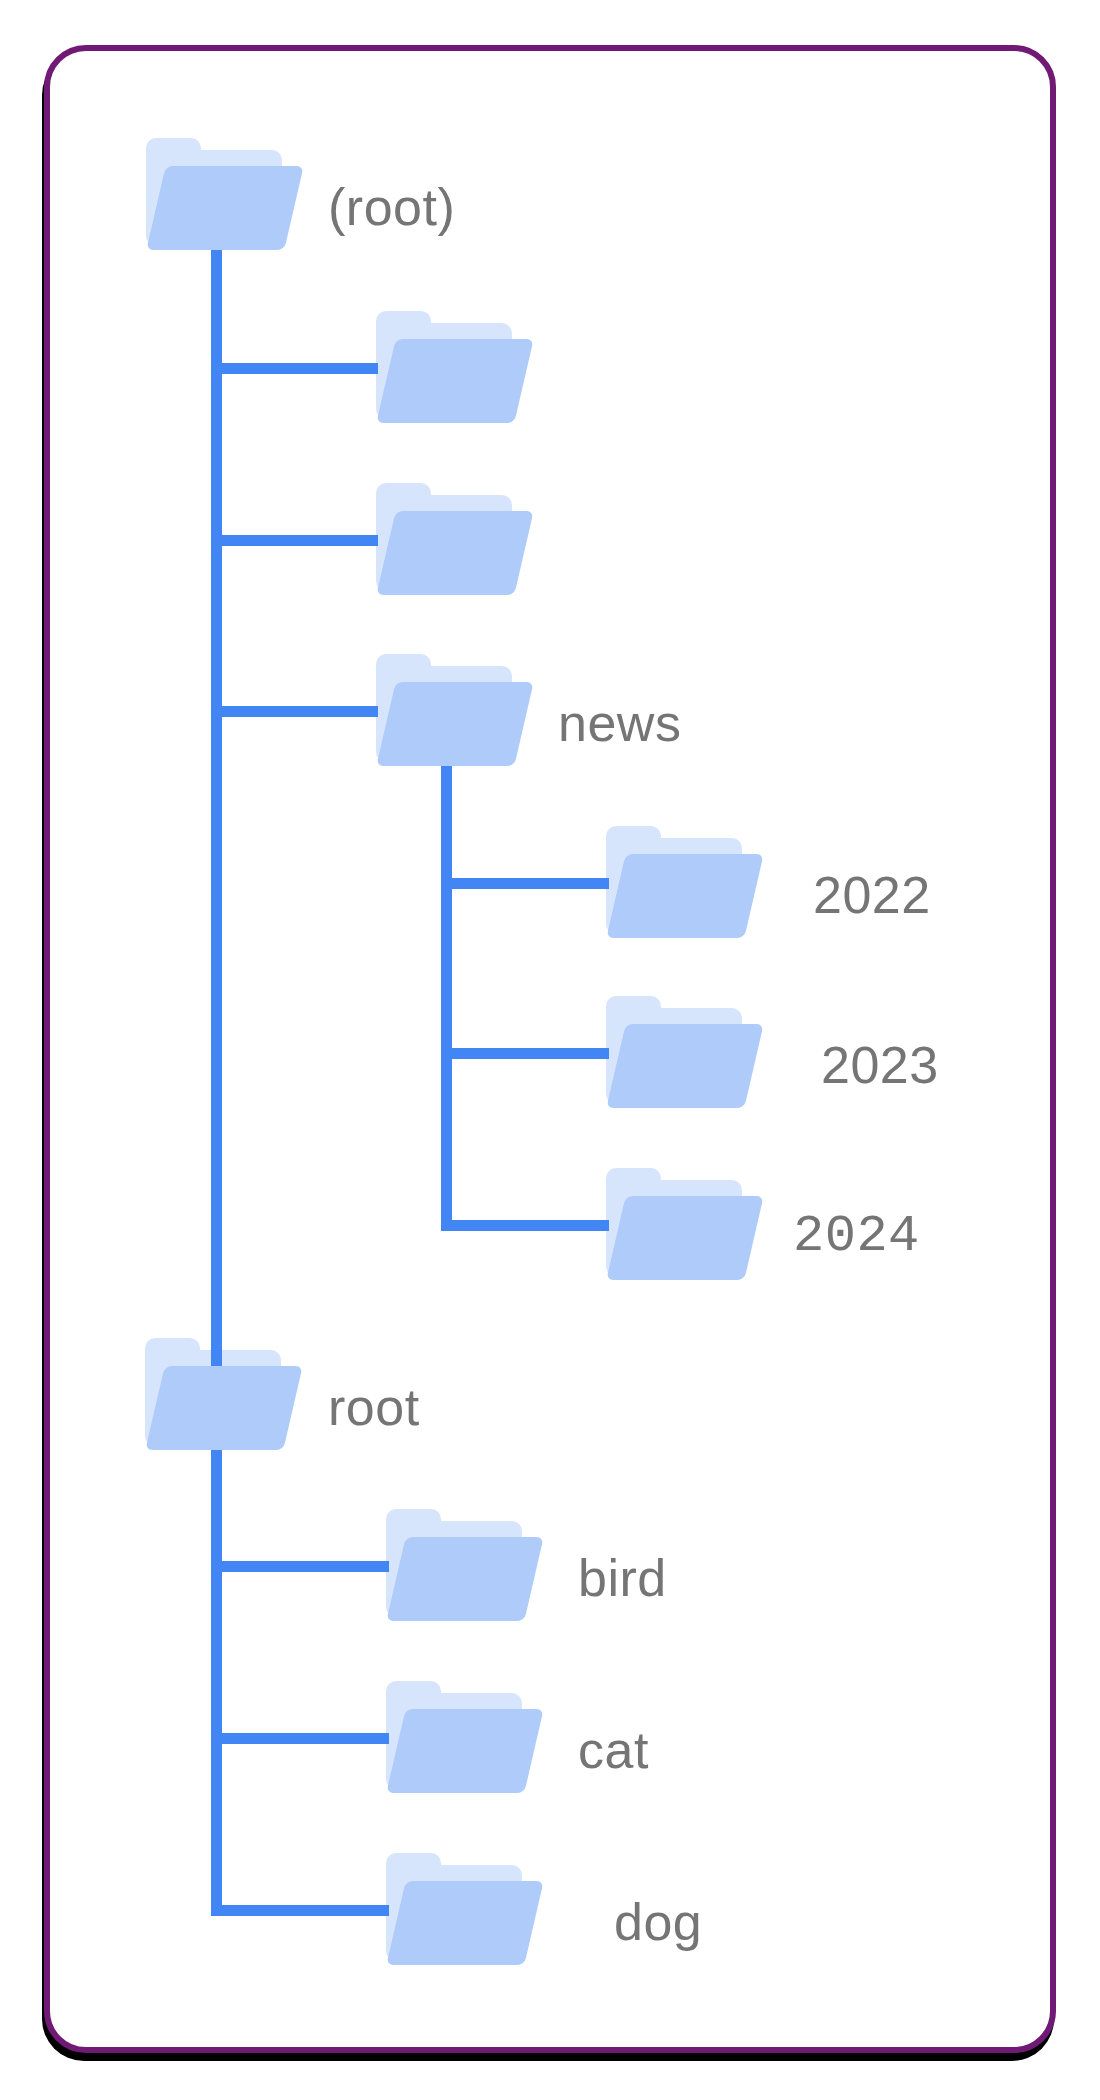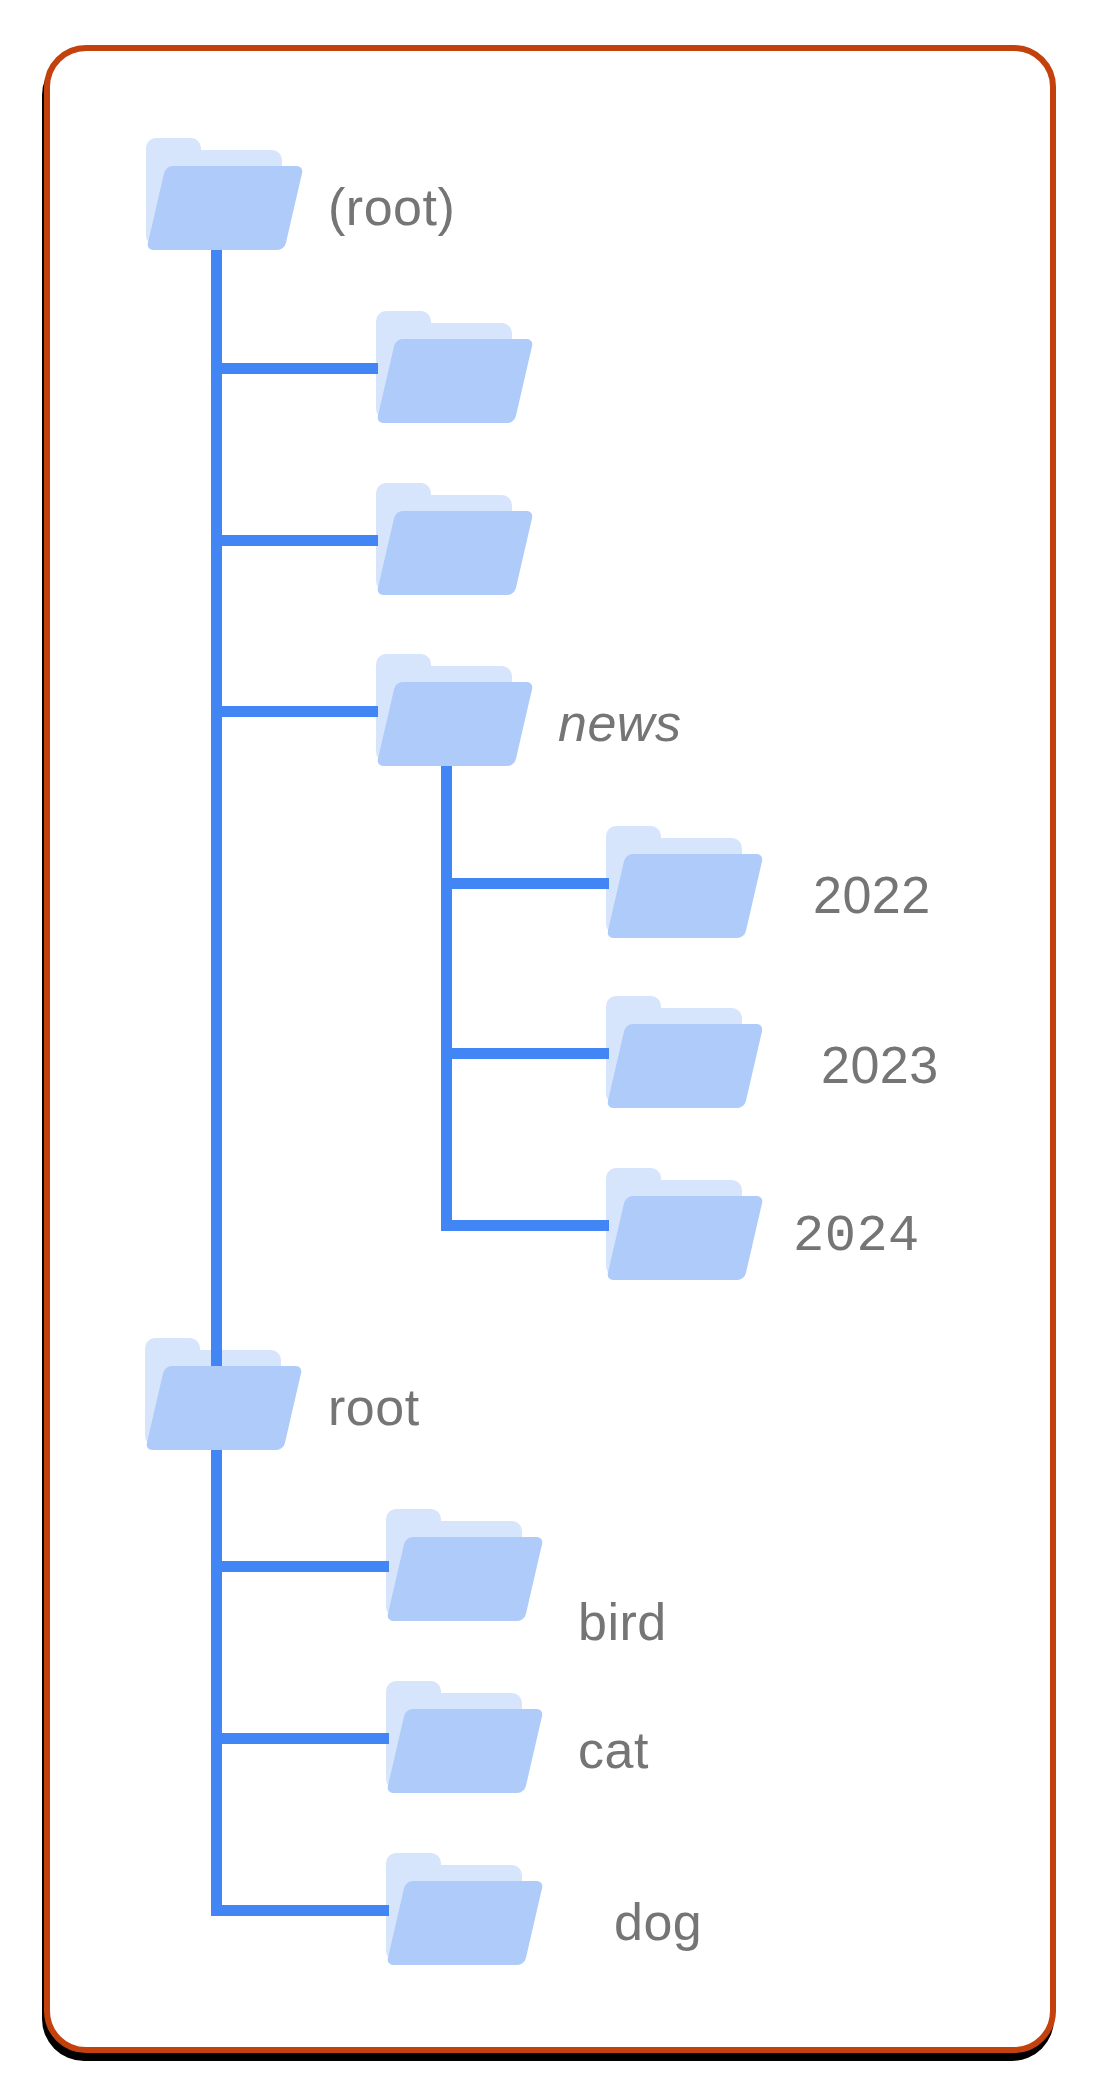--- a/index.html
+++ b/index.html
@@ -15,21 +15,21 @@
     background: #ffffff;
     overflow: hidden;
   }
   
   .card {
     position: absolute;
     left: 44px;
     top: 45px;
     width: 1000px;
     height: 1996px;
-    border: 6px solid #c2410c;
+    border: 6px solid #701a75;
     border-radius: 42px;
     background: #ffffff;
     box-shadow: -2px 8px 0 #000000;
   }
   
   .line {
     position: absolute;
     background: #4285f4;
     z-index: 1;
   }
@@ -121,21 +121,21 @@
       </div>
     </div>
 
     <div class="node" style="left:326px; top:603px;">
       <div class="folder">
         <div class="tab"></div>
         <div class="back"></div>
         <div class="front"></div>
       </div>
     </div>
-    <div class="label" style="left:508px; top:637px;font-style:italic;">news</div>
+    <div class="label" style="left:508px; top:637px;">news</div>
 
     <div class="node" style="left:556px; top:775px;">
       <div class="folder">
         <div class="tab"></div>
         <div class="back"></div>
         <div class="front"></div>
       </div>
     </div>
     <div class="label" style="left:743px; top:809px;margin-left:20px;">2022</div>
 
@@ -166,21 +166,21 @@
     </div>
     <div class="label" style="left:278px; top:1321px;">root</div>
 
     <div class="node" style="left:336px; top:1458px;">
       <div class="folder">
         <div class="tab"></div>
         <div class="back"></div>
         <div class="front"></div>
       </div>
     </div>
-    <div class="label" style="left:528px; top:1492px;margin-top:44px;">bird</div>
+    <div class="label" style="left:528px; top:1492px;">bird</div>
 
     <div class="node" style="left:336px; top:1630px;">
       <div class="folder">
         <div class="tab"></div>
         <div class="back"></div>
         <div class="front"></div>
       </div>
     </div>
     <div class="label" style="left:528px; top:1664px;">cat</div>
 

